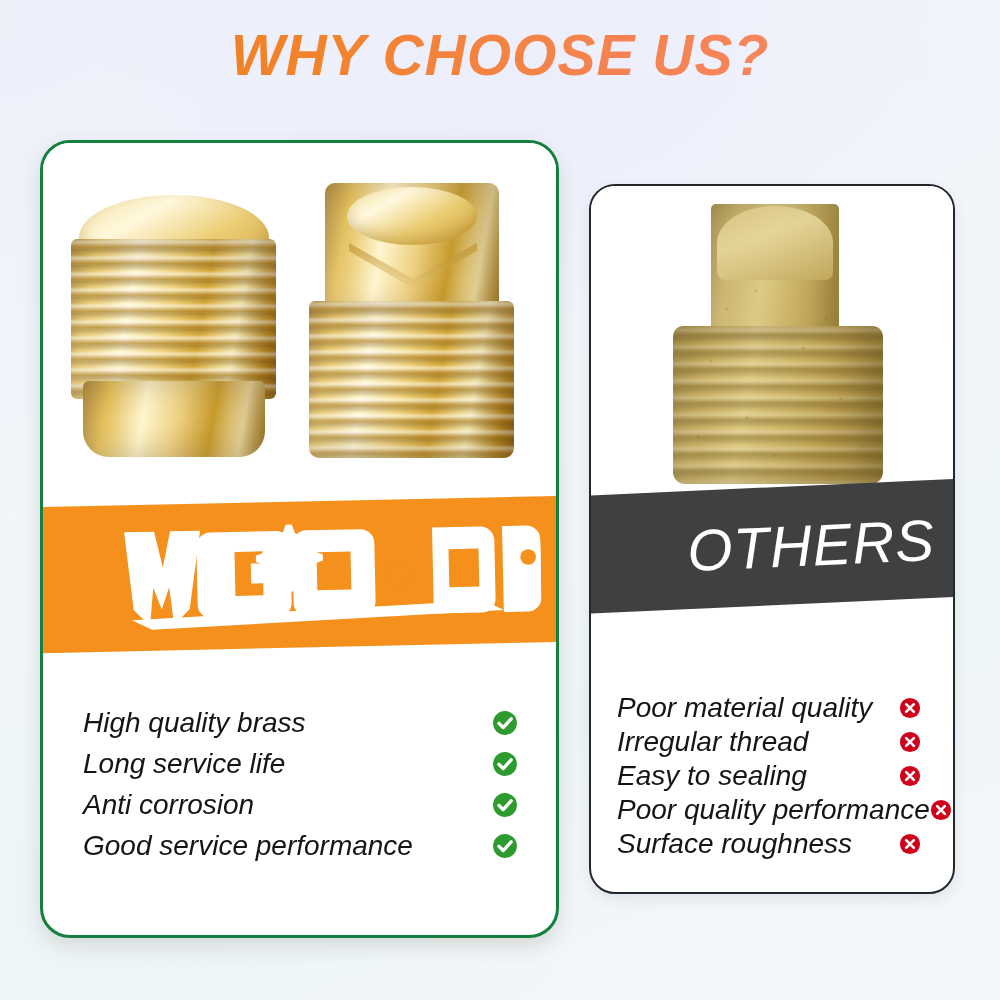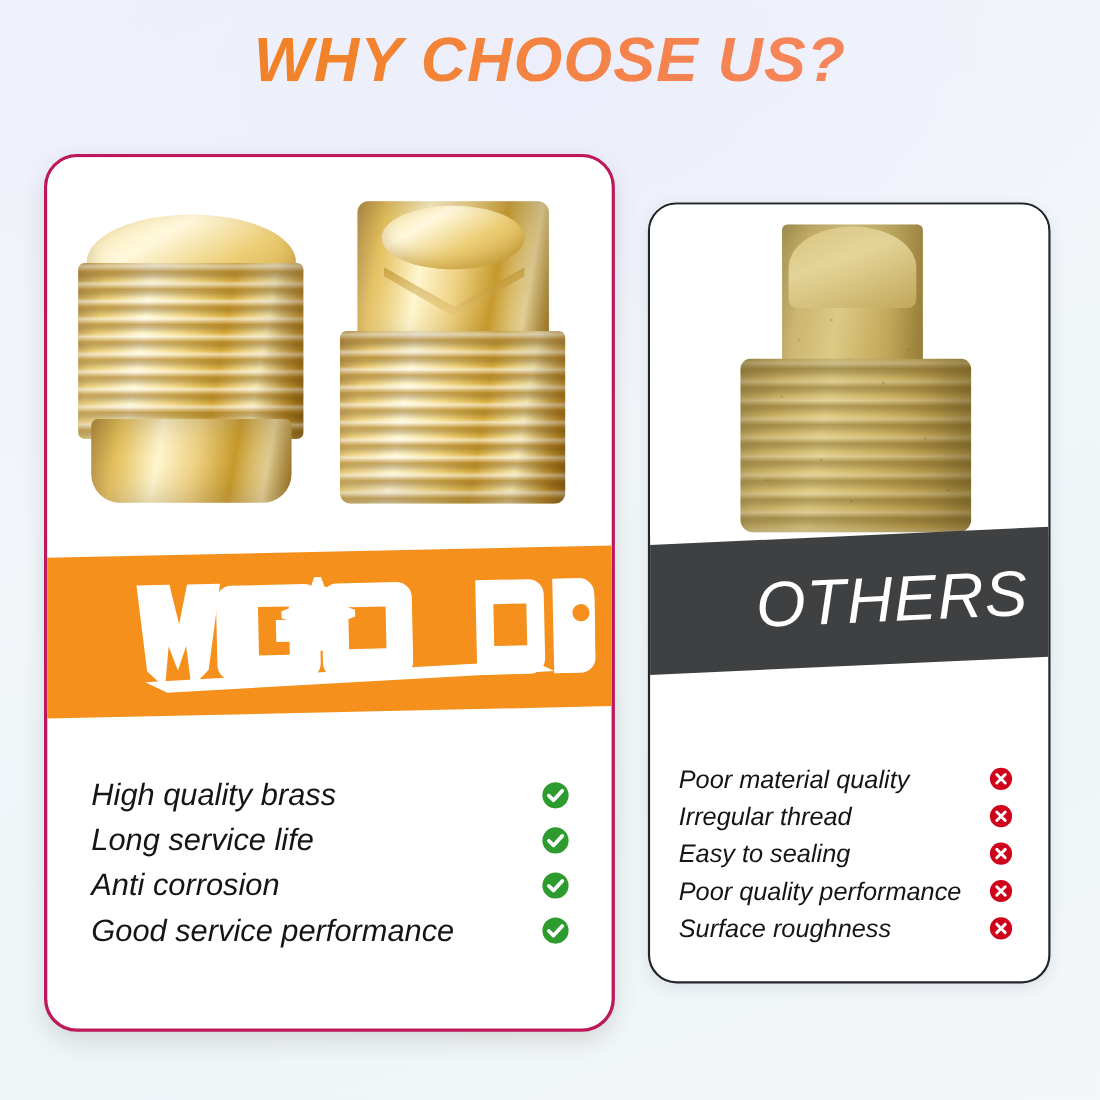--- a/index.html
+++ b/index.html
@@ -56,21 +56,21 @@
     border: 2px solid #23272b;
     border-radius: 26px;
     z-index: 1;
     box-shadow: 0 5px 14px rgba(60,70,90,0.10);
   }
   .card-brand {
     left: 40px;
     top: 140px;
     width: 513px;
     height: 792px;
-    border: 3px solid #be185d;
+    border: 3px solid #15803d;
     border-radius: 30px;
     z-index: 3;
     box-shadow: 0 8px 20px rgba(80,70,50,0.16);
   }
 
   
   .photo {
     position: relative;
     background: #fff;
     overflow: hidden;
@@ -202,21 +202,21 @@
   }
   .row-brand { height: 40px; margin-bottom: 1px; }
   .row-others { height: 34px; margin-bottom: 0px; }
 
   .row-text {
     font-style: italic;
     color: #151515;
     white-space: nowrap;
   }
   .row-brand .row-text { font-size: 28px; }
-  .row-others .row-text { font-size: 23px; }
+  .row-others .row-text { font-size: 28px; }
 
   .mark { flex: 0 0 auto; display: block; }
   .row-brand .mark { width: 26px; height: 26px; margin-right: 14px; }
   .row-others .mark { width: 22px; height: 22px; margin-right: 10px; }
 </style>
 </head>
 <body>
 
 <div class="stage">
 

